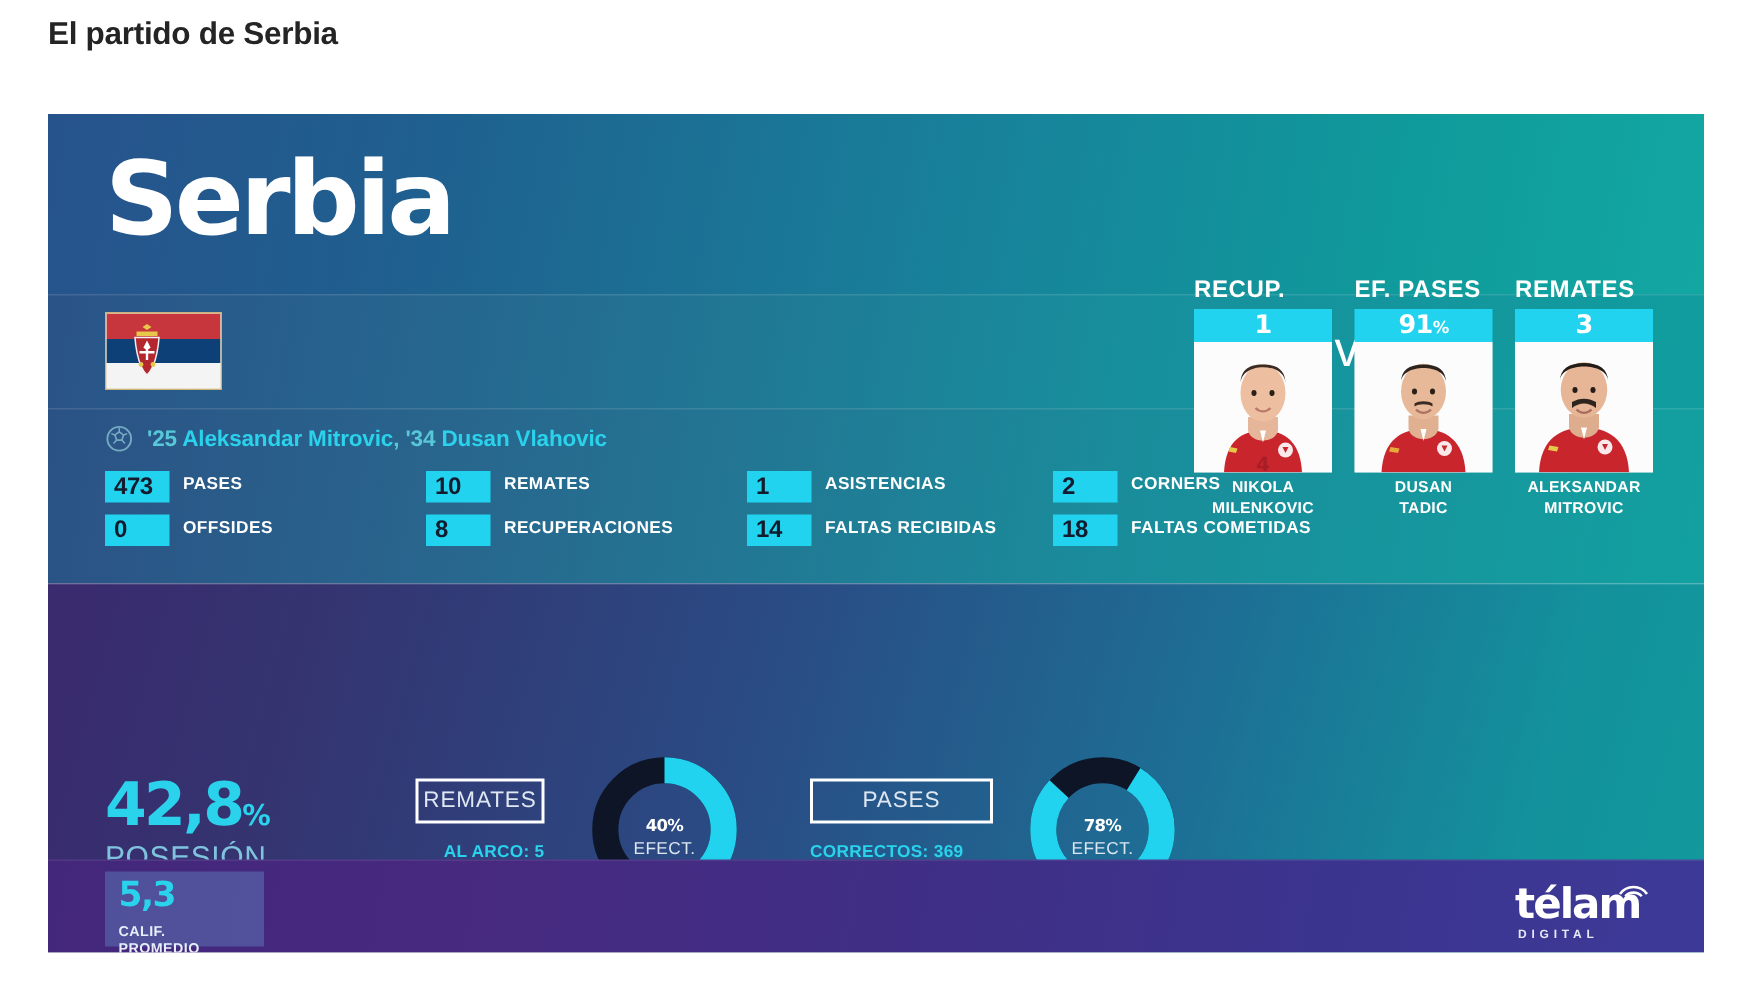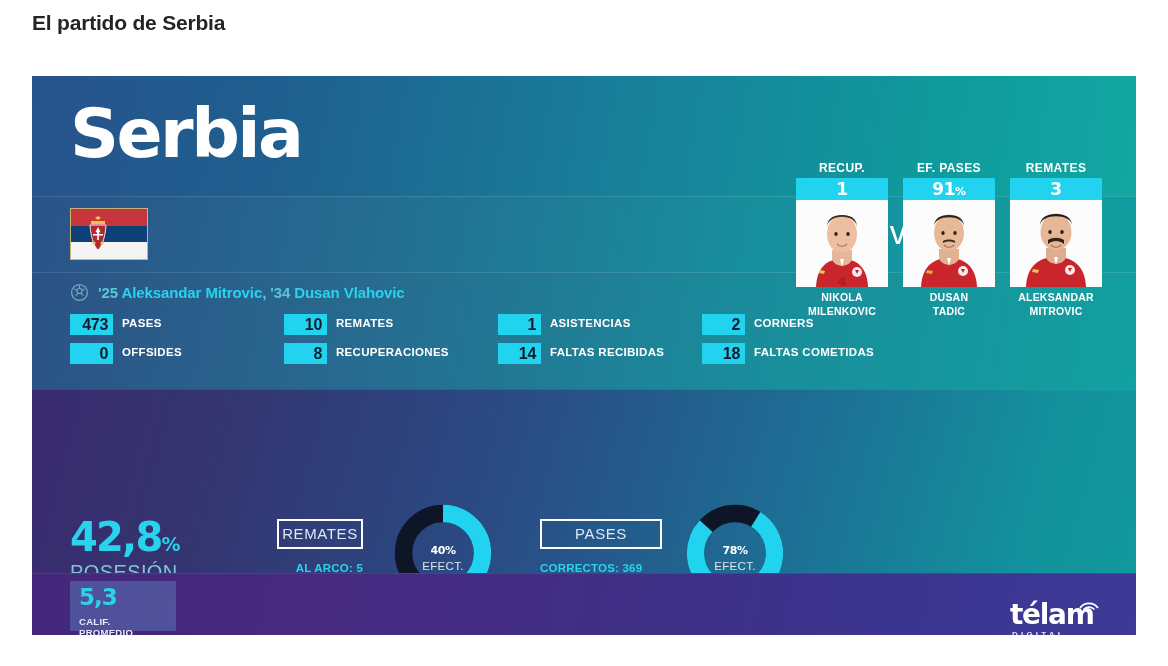--- a/index.html
+++ b/index.html
@@ -123,21 +123,21 @@
   .stat {
     display: flex; align-items: flex-start; gap: 9px;
   }
   .stat .val {
     min-width: 43px;
     height: 21px;
     background: #22d3ef;
     color: #131c2e;
     font-size: 16px;
     font-weight: 800;
-    text-align: right;
+    text-align: left;
     padding: 0 5px 0 6px;
     line-height: 21px;
     letter-spacing: -0.3px;
   }
   .stat .lbl {
     font-size: 11.5px;
     font-weight: 700;
     color: #ffffff;
     letter-spacing: 0.3px;
     line-height: 1.15;
@@ -212,23 +212,24 @@
     font-size: 11.5px; color: #dbe6f0; letter-spacing: 0.3px; margin-top: 1px;
   }
 
   
   .players {
     position: absolute; right: 34px; top: 85px;
     display: flex; gap: 15px;
   }
   .pcard { width: 92px; }
   .pcard .cat {
-    font-size: 12px; font-weight: 700; color: #ffffff;
-    letter-spacing: 0.4px; text-align: center; margin-bottom: 3px;
+    font-size: 16px; font-weight: 700; color: #ffffff;
+    letter-spacing: 0.4px; margin-bottom: 3px;
     white-space: nowrap;
+    margin-top: 24px;
   }
   .pcard .stat-hdr {
     background: #22d3ef;
     height: 22px;
     text-align: center;
     color: #ffffff;
     font-size: 17px; font-weight: 800;
     line-height: 22px; letter-spacing: -0.4px;
     font-family: "DejaVu Sans", sans-serif;
   }
@@ -261,21 +262,21 @@
   .rating .n {
     font-size: 23px; font-weight: 800; color: #2ad2ec;
     letter-spacing: -1px; line-height: 1;
     font-family: "DejaVu Sans", sans-serif;
   }
   .rating .l {
     font-size: 9.5px; font-weight: 700; color: #e6eefa;
     letter-spacing: 0.3px; margin-top: 7px;
   }
   .logo {
-    position: absolute; right: 34px; top: 28px;
+    position: absolute; right: 34px; top: 16px;
     width: 92px; height: 44px;
   }
   .logo .word {
     font-size: 28px; font-weight: 800; color: #ffffff;
     letter-spacing: -1.3px; line-height: 1;
     font-family: "DejaVu Sans", sans-serif;
   }
   .logo .sub {
     font-size: 8px; font-weight: 700; color: #e8e8f4;
     letter-spacing: 3.2px; text-align: left; margin-top: 1px;

